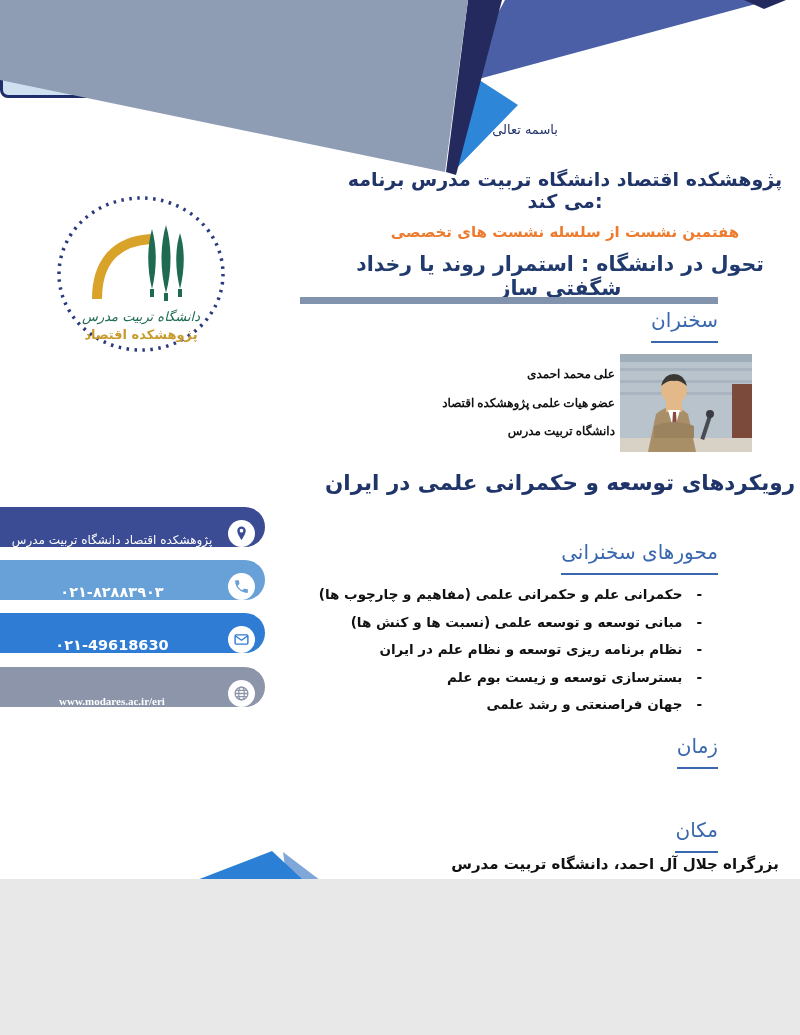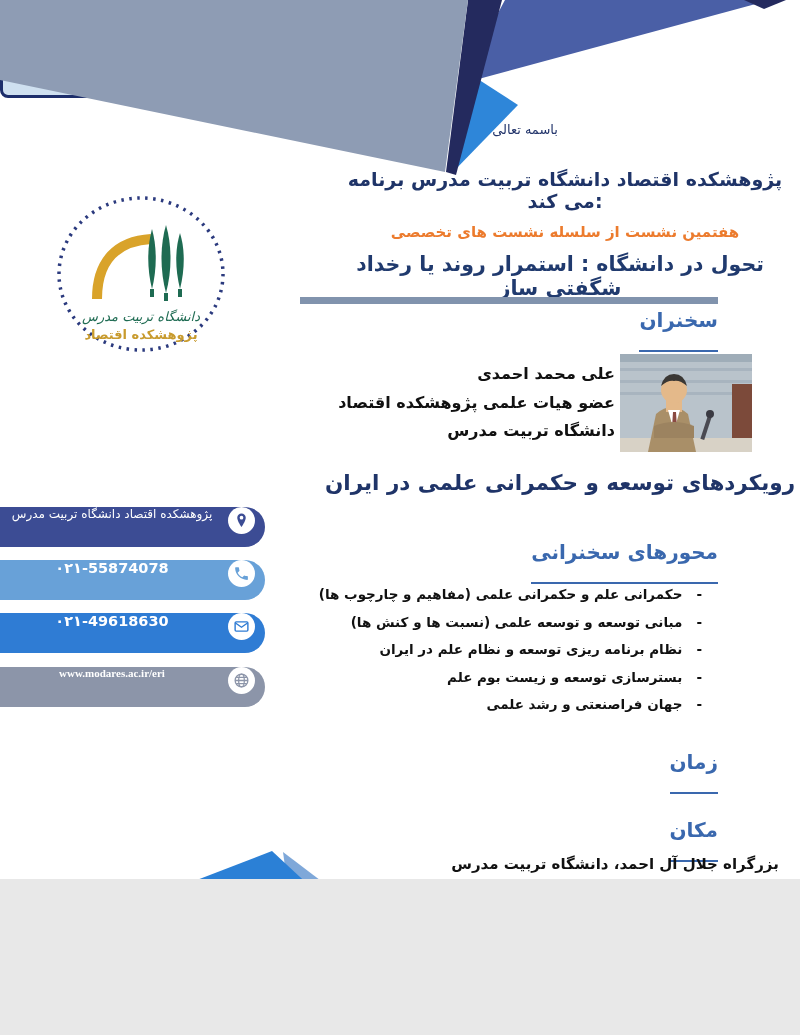--- a/index.html
+++ b/index.html
@@ -17,44 +17,44 @@
   .organizer{left:330px;top:168px;width:470px;text-align:center;
     color:#1f3468;font-size:19px;font-weight:bold;}
   .series{left:330px;top:223px;width:470px;text-align:center;
     color:#ec7b2d;font-size:15px;font-weight:bold;}
   .session-title{left:320px;top:252px;width:480px;text-align:center;
     color:#203a6e;font-size:20.5px;font-weight:bold;}
   .topbar{left:300px;top:297px;width:418px;height:7px;background:#8193ad;}
 
   
   .sec-head{right:82px;color:#3a68ae;font-size:20px;direction:rtl;}
-  .sec-head .u{display:inline-block;padding-bottom:18px;border-bottom:2px solid #3a68ae;font-weight:bold;}
-  .h-speaker{top:308px;} .h-topics{top:540px;} .h-time{top:750px;} .h-place{top:818px;}
+  .sec-head .u{display:inline-block;padding-bottom:9px;border-bottom:2px solid #3a68ae;}
+  .h-speaker{top:308px;} .h-topics{top:540px;} .h-time{top:734px;} .h-place{top:818px;}
 
   
   .photo{left:620px;top:354px;width:132px;height:98px;overflow:hidden;}
   .speaker-info{right:185px;top:360px;width:330px;text-align:right;direction:rtl;
-    color:#111;font-size:16px;font-weight:bold;line-height:28.5px;}
+    color:#111;font-size:12px;font-weight:bold;line-height:28.5px;font-family:Liberation Serif, serif;}
   .lecture-title{left:320px;top:470px;width:480px;text-align:center;
     color:#1f3468;font-size:21.5px;font-weight:bold;direction:rtl;}
 
   
   .topics{right:98px;top:581px;direction:rtl;text-align:right;}
   .topic{color:#111;font-size:13.5px;font-weight:bold;line-height:27.5px;white-space:nowrap;}
   .topic .dash{display:inline-block;margin-left:14px;}
 
   
   .time-value{left:330px;top:761px;width:470px;text-align:center;direction:rtl;
     color:#111;font-size:16px;font-weight:bold;}
   .place-block{left:440px;top:850px;width:350px;text-align:center;direction:rtl;
     color:#111;font-size:15px;font-weight:bold;line-height:28px;}
 
   
   .logo{left:55px;top:195px;width:172px;height:158px;}
-  .pill{position:absolute;left:0;height:40px;display:flex;align-items:flex-start;
+  .pill{position:absolute;left:0;height:40px;display:flex;align-items:flex-end;
     flex-direction:row-reverse;border-radius:0 20px 20px 0;z-index:2;cursor:pointer;}
   .pill .txt{flex:1;text-align:center;color:#fff;font-weight:bold;direction:rtl;}
   .pill .ic{width:27px;height:27px;border-radius:50%;background:#fff;margin:0 10px 0 4px;
     display:flex;align-items:center;justify-content:center;flex:0 0 auto;}
   .pill .ic svg{width:17px;height:17px;}
   .pill1{top:507px;width:265px;background:#3c4c94;}
   .pill1 .txt{font-size:12px;font-weight:normal;}
   .pill2{top:560px;width:265px;background:#68a1d8;}
   .pill3{top:613px;width:265px;background:#2f7cd4;}
   .pill2 .txt,.pill3 .txt{font-size:14.5px;letter-spacing:1px;}
@@ -165,21 +165,21 @@
     </span>
     <span class="txt">پژوهشکده اقتصاد دانشگاه تربیت مدرس</span>
   </div>
 
   <div class="pill pill2">
     <span class="ic">
       <svg viewBox="0 0 24 24" fill="#68a1d8">
           <path d="M6.6 10.8c1.5 2.8 3.8 5.1 6.6 6.6l2.2-2.2c.3-.3.7-.4 1-.2 1.1.4 2.3.6 3.6.6.6 0 1 .4 1 1V20c0 .6-.4 1-1 1C10.6 21 3 13.4 3 4c0-.6.4-1 1-1h3.5c.6 0 1 .4 1 1 0 1.2.2 2.4.6 3.6.1.3 0 .7-.2 1l-2.3 2.2z"></path>
         </svg>
     </span>
-    <span class="txt">۰۲۱-55874078</span>
+    <span class="txt">۰۲۱-۸۲۸۸۳۹۰۳</span>
   </div>
 
   <div class="pill pill3">
     <span class="ic">
       <svg viewBox="0 0 24 24" fill="none" stroke="#2f7cd4" stroke-width="2">
           <rect x="3" y="5.5" width="18" height="13" rx="1.5"></rect>
           <path d="M3.5 7l8.5 6 8.5-6"></path>
         </svg>
     </span>
     <span class="txt">۰۲۱-49618630</span>

